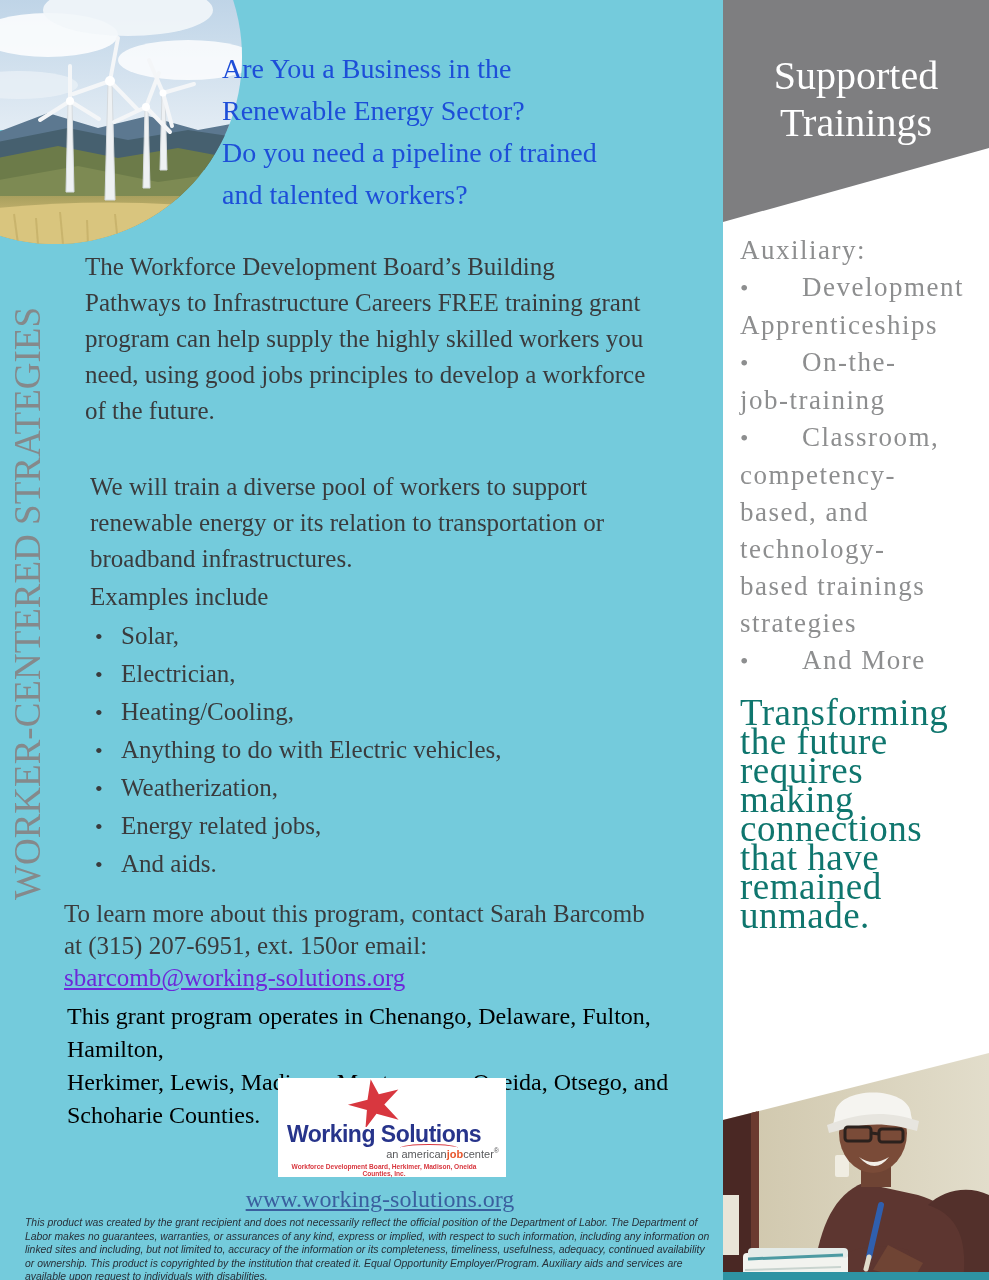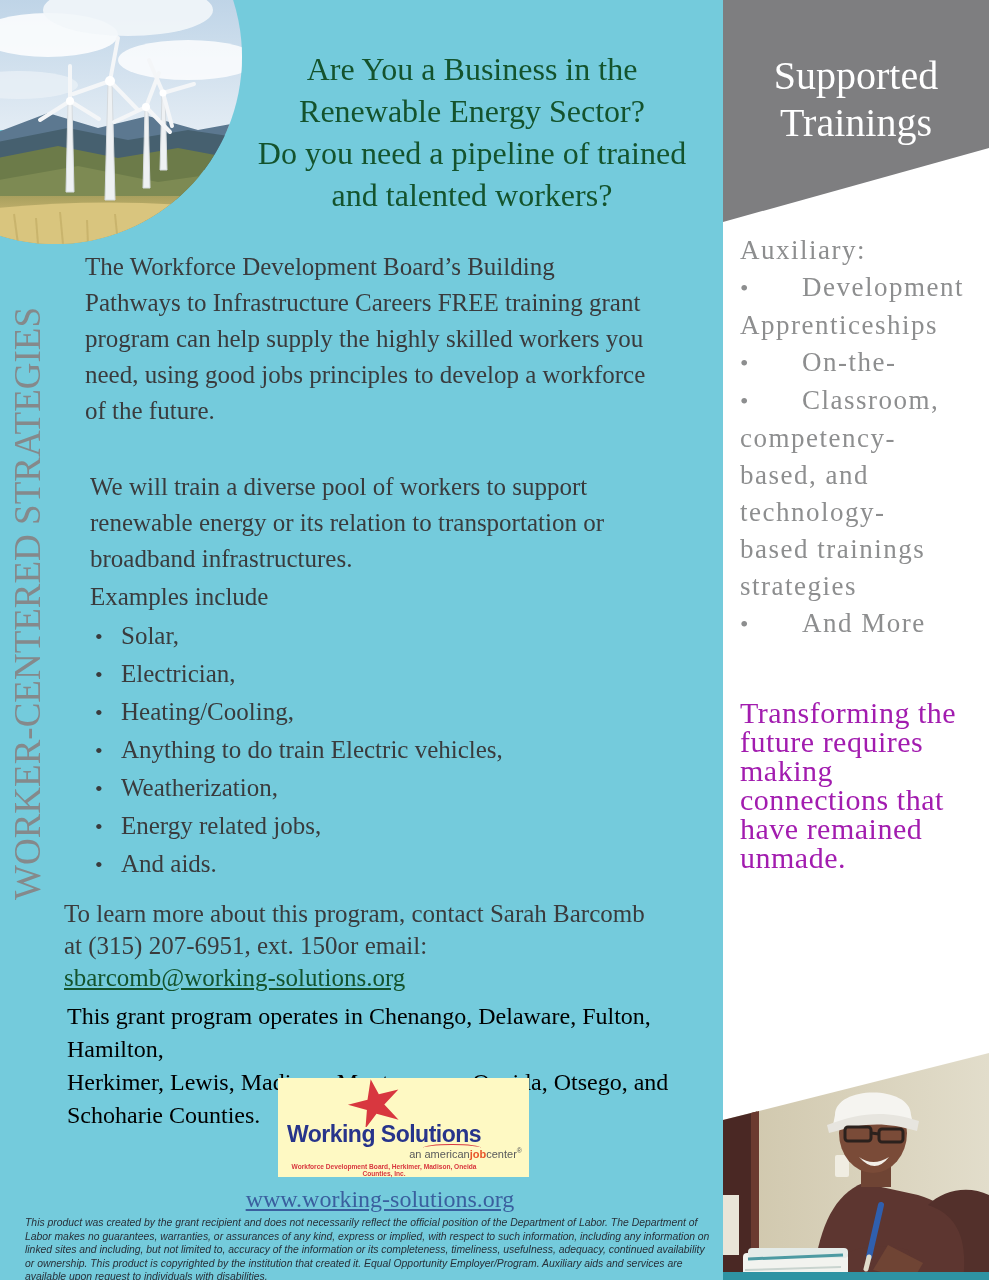--- a/index.html
+++ b/index.html
@@ -13,39 +13,39 @@
   
   .circle-photo { position:absolute; left:-132px; top:-130px; width:374px; height:374px;
                   border-radius:50%; overflow:hidden; }
   .circle-photo svg { display:block; }
 
   
   .vertical-label { position:absolute; left:6px; top:288px; height:632px; width:58px;
                     writing-mode:vertical-rl; transform:rotate(180deg);
                     font-size:37px; color:#85898b; letter-spacing:0px; text-align:center; }
 
-  .headline { position:absolute; left:222px; top:48px; width:500px; text-align:center;
-              font-size:32px; line-height:42px; color:#14532d; }
+  .headline { position:absolute; left:222px; top:48px; width:500px; text-align:left;
+              font-size:28px; line-height:42px; color:#1d4ed8; }
 
   .body-block { position:absolute; color:#3a3b3d; font-size:25px; line-height:36px; }
   .intro  { left:85px; top:249px; width:635px; }
   .train  { left:90px; top:469px; width:630px; }
   .examples-label { position:absolute; left:90px; top:583px; font-size:25px; color:#3a3b3d; }
 
   .bullet-list { position:absolute; left:95px; top:622px; width:600px; }
   .bullet-item { display:flex; align-items:baseline; height:38px; font-size:25px; color:#3a3b3d; }
   .bullet-item .dot { width:26px; font-size:22px; color:#3a3b3d; }
 
   .contact { position:absolute; left:64px; top:898px; width:650px; font-size:25px; line-height:32px; color:#3a3b3d; }
-  .contact a { color:#14532d; }
+  .contact a { color:#6d28d9; }
 
   .counties { position:absolute; left:67px; top:1000px; width:648px; font-size:24px; line-height:33px; color:#000000; }
 
   
-  .logo-box { position:absolute; left:278px; top:1078px; width:251px; height:99px; background:#fef9c3; }
+  .logo-box { position:absolute; left:278px; top:1078px; width:228px; height:99px; background:#ffffff; }
   .logo-star { position:absolute; left:66px; top:1px; width:60px; height:48px; }
   .logo-name { position:absolute; left:0; top:43px; width:212px; text-align:center;
                font-family:"Liberation Sans", sans-serif; font-weight:bold; font-size:23px;
                letter-spacing:-0.5px; color:#27348b; }
   .logo-sub { position:absolute; right:7px; top:69px; font-family:"Liberation Sans", sans-serif;
               font-size:11px; color:#58595b; }
   .logo-sub .swoosh { position:absolute; left:14px; top:-3px; width:58px; height:8px;
               border-top:1.5px solid #d8373f; border-radius:50%; }
   .logo-sub b { color:#e8542a; }
   .logo-sub sup { font-size:7px; }
@@ -65,21 +65,21 @@
               clip-path:polygon(0 0, 100% 0, 100% 148px, 0 222px); }
   .gray-box .supported { position:absolute; left:0; top:52px; width:266px; text-align:center;
               font-size:40px; line-height:47px; color:#ffffff; }
 
   .including { position:absolute; left:17px; top:232px; width:240px;
                font-size:27px; line-height:37px; letter-spacing:1.5px; color:#8d8e8f; }
   .inc-row { display:flex; align-items:baseline; }
   .inc-row .ib { width:62px; letter-spacing:0; font-size:24px; }
 
   .quote { position:absolute; left:17px; top:698px; width:235px;
-           font-size:30px; line-height:29px; letter-spacing:0.5px; color:#a21caf; }
+           font-size:37px; line-height:29px; letter-spacing:0.5px; color:#0f766e; }
 
   
   .worker-photo { position:absolute; left:0; top:1045px; width:266px; height:235px;
                   clip-path:polygon(0 75px, 100% 8px, 100% 100%, 0 100%); }
   .worker-photo svg { display:block; }
   .teal-bar { position:absolute; left:0; top:1272px; width:266px; height:8px; background:#2e93a3; }
 </style>
 </head>
 <body>
 
@@ -184,21 +184,21 @@
       <div class="bullet-item">
           <span class="dot">•</span>
           <span>Electrician,</span>
         </div>
       <div class="bullet-item">
           <span class="dot">•</span>
           <span>Heating/Cooling,</span>
         </div>
       <div class="bullet-item">
           <span class="dot">•</span>
-          <span>Anything to do train Electric vehicles,</span>
+          <span>Anything to do with Electric vehicles,</span>
         </div>
       <div class="bullet-item">
           <span class="dot">•</span>
           <span>Weatherization,</span>
         </div>
       <div class="bullet-item">
           <span class="dot">•</span>
           <span>Energy related jobs,</span>
         </div>
       <div class="bullet-item">
@@ -250,20 +250,21 @@
       <div>Auxiliary:</div>
       <div class="inc-row">
           <span class="ib">•</span>
           <span>Development</span>
         </div>
       <div>Apprenticeships</div>
       <div class="inc-row">
           <span class="ib">•</span>
           <span>On-the-</span>
         </div>
+      <div>job-training</div>
       <div class="inc-row">
           <span class="ib">•</span>
           <span>Classroom,</span>
         </div>
       <div>competency-</div>
       <div>based, and</div>
       <div>technology-</div>
       <div>based trainings</div>
       <div>strategies</div>
       <div class="inc-row">

